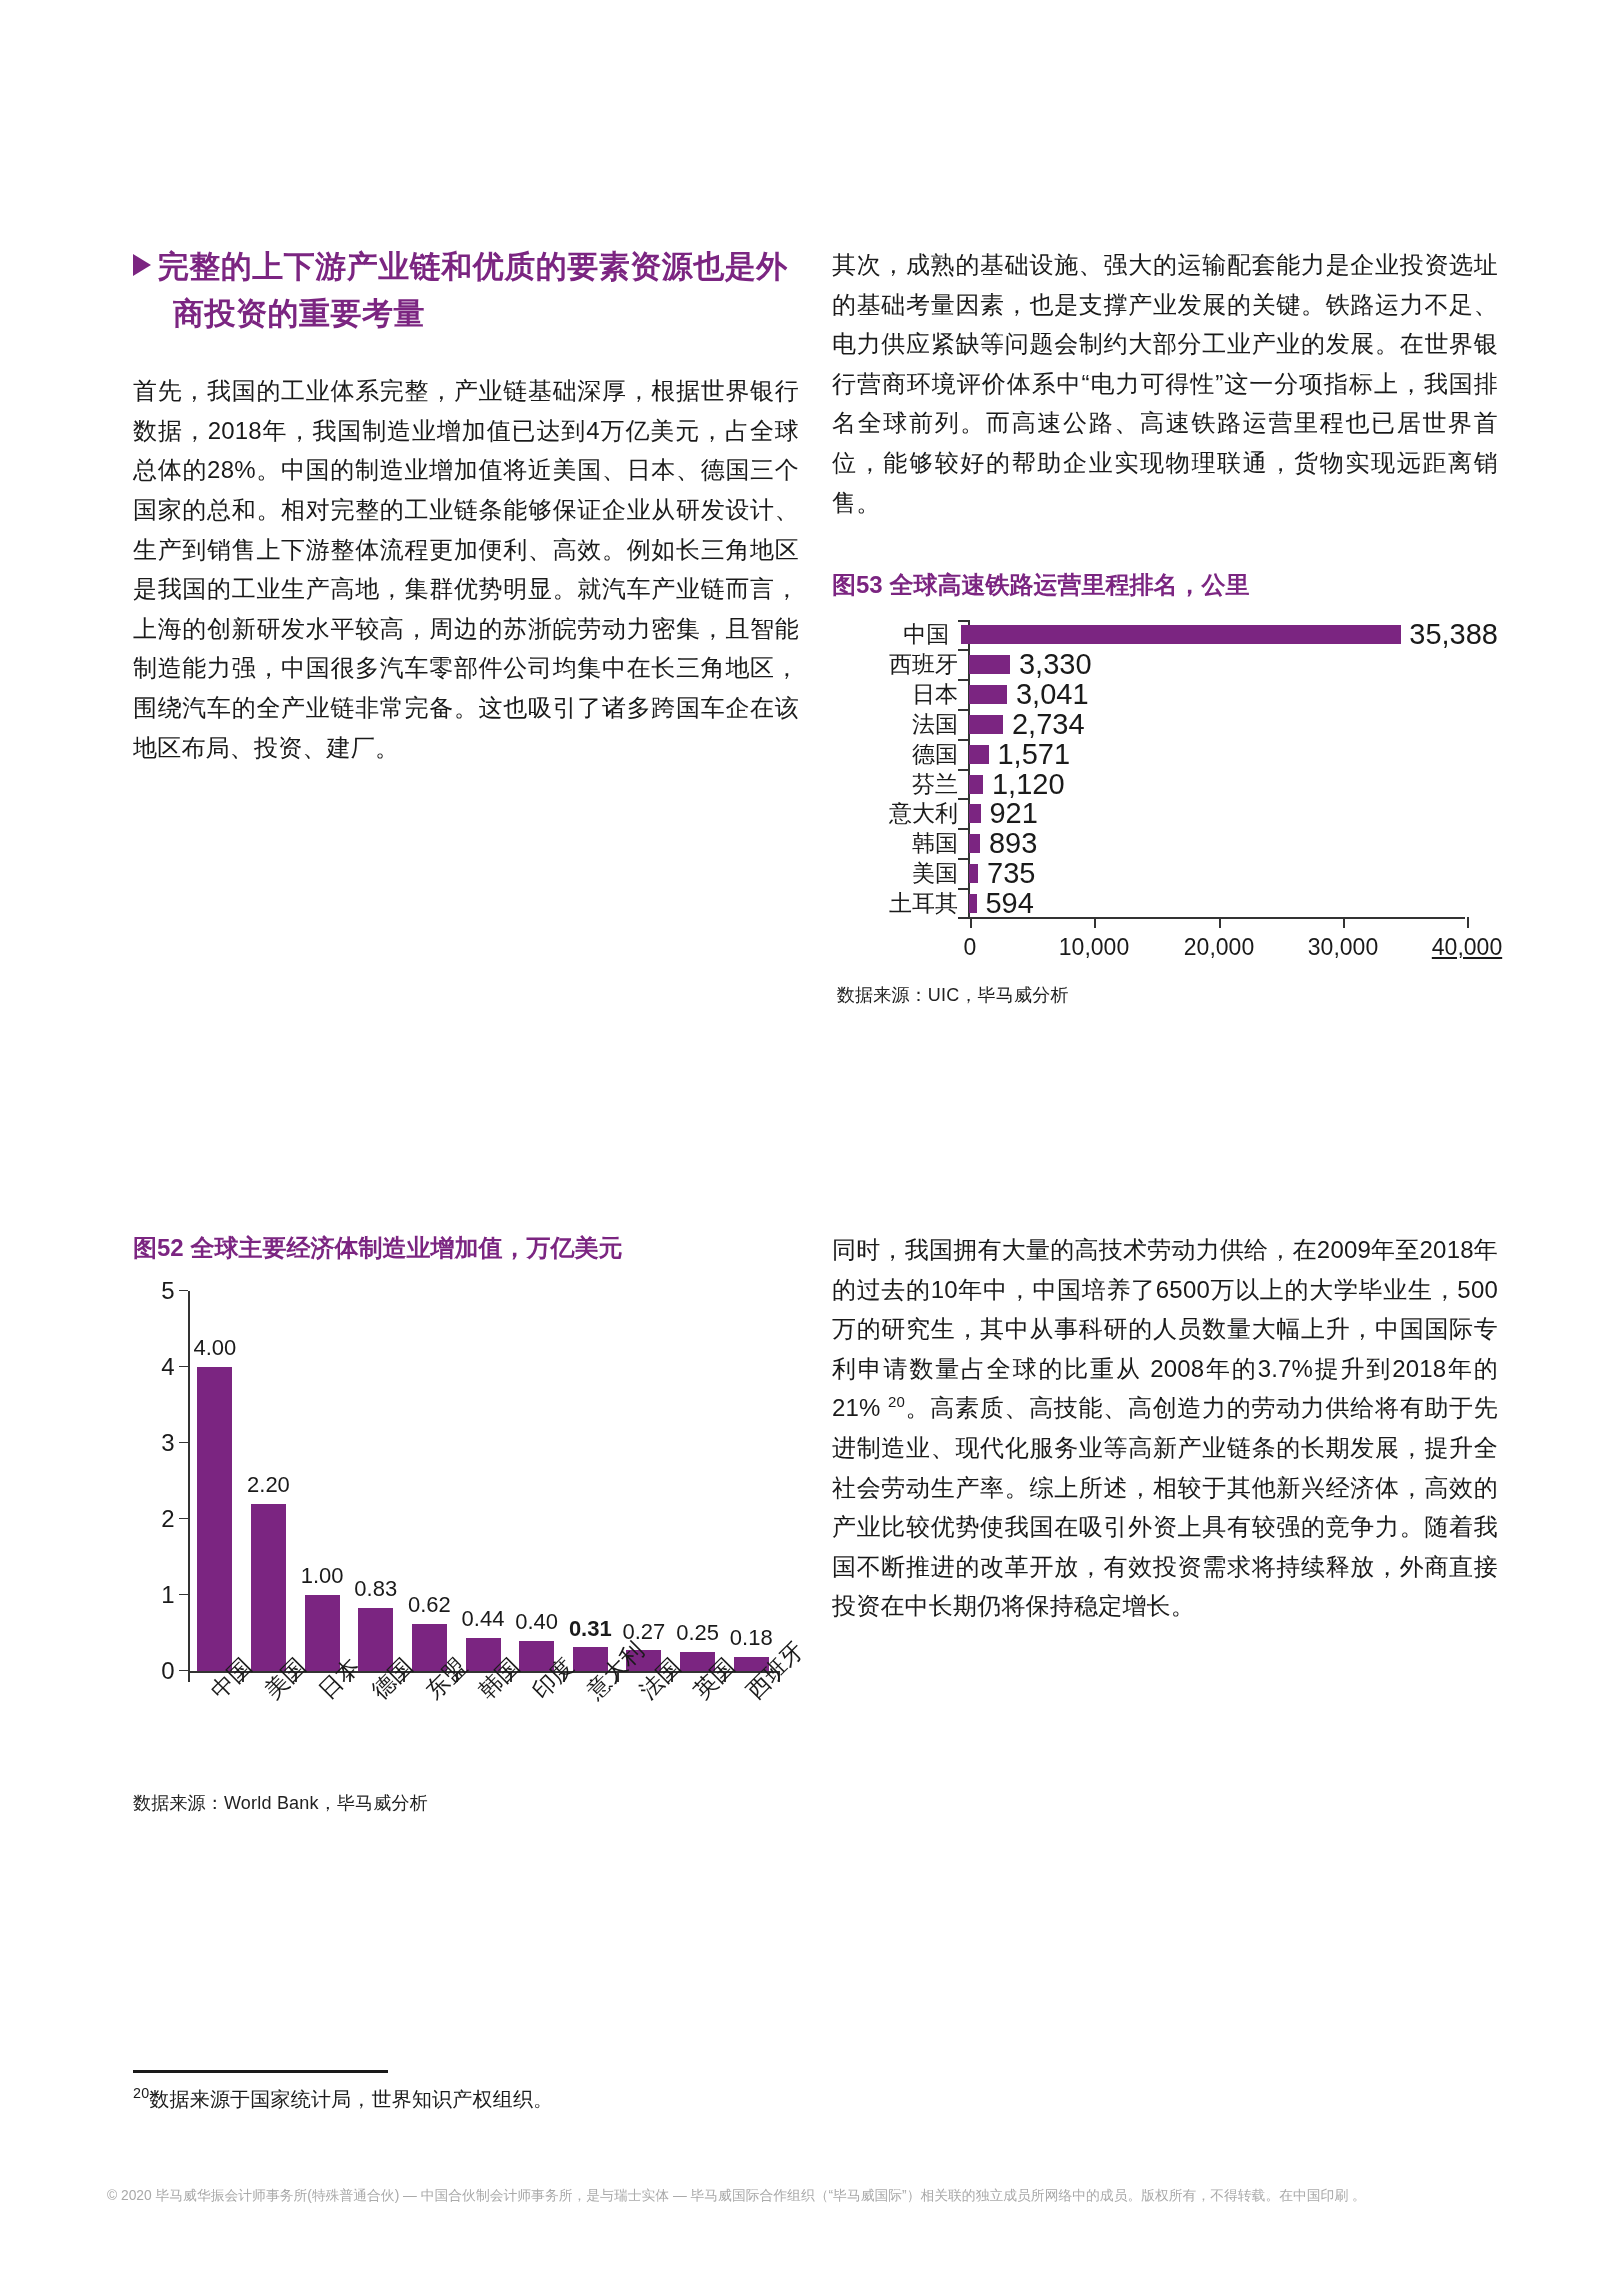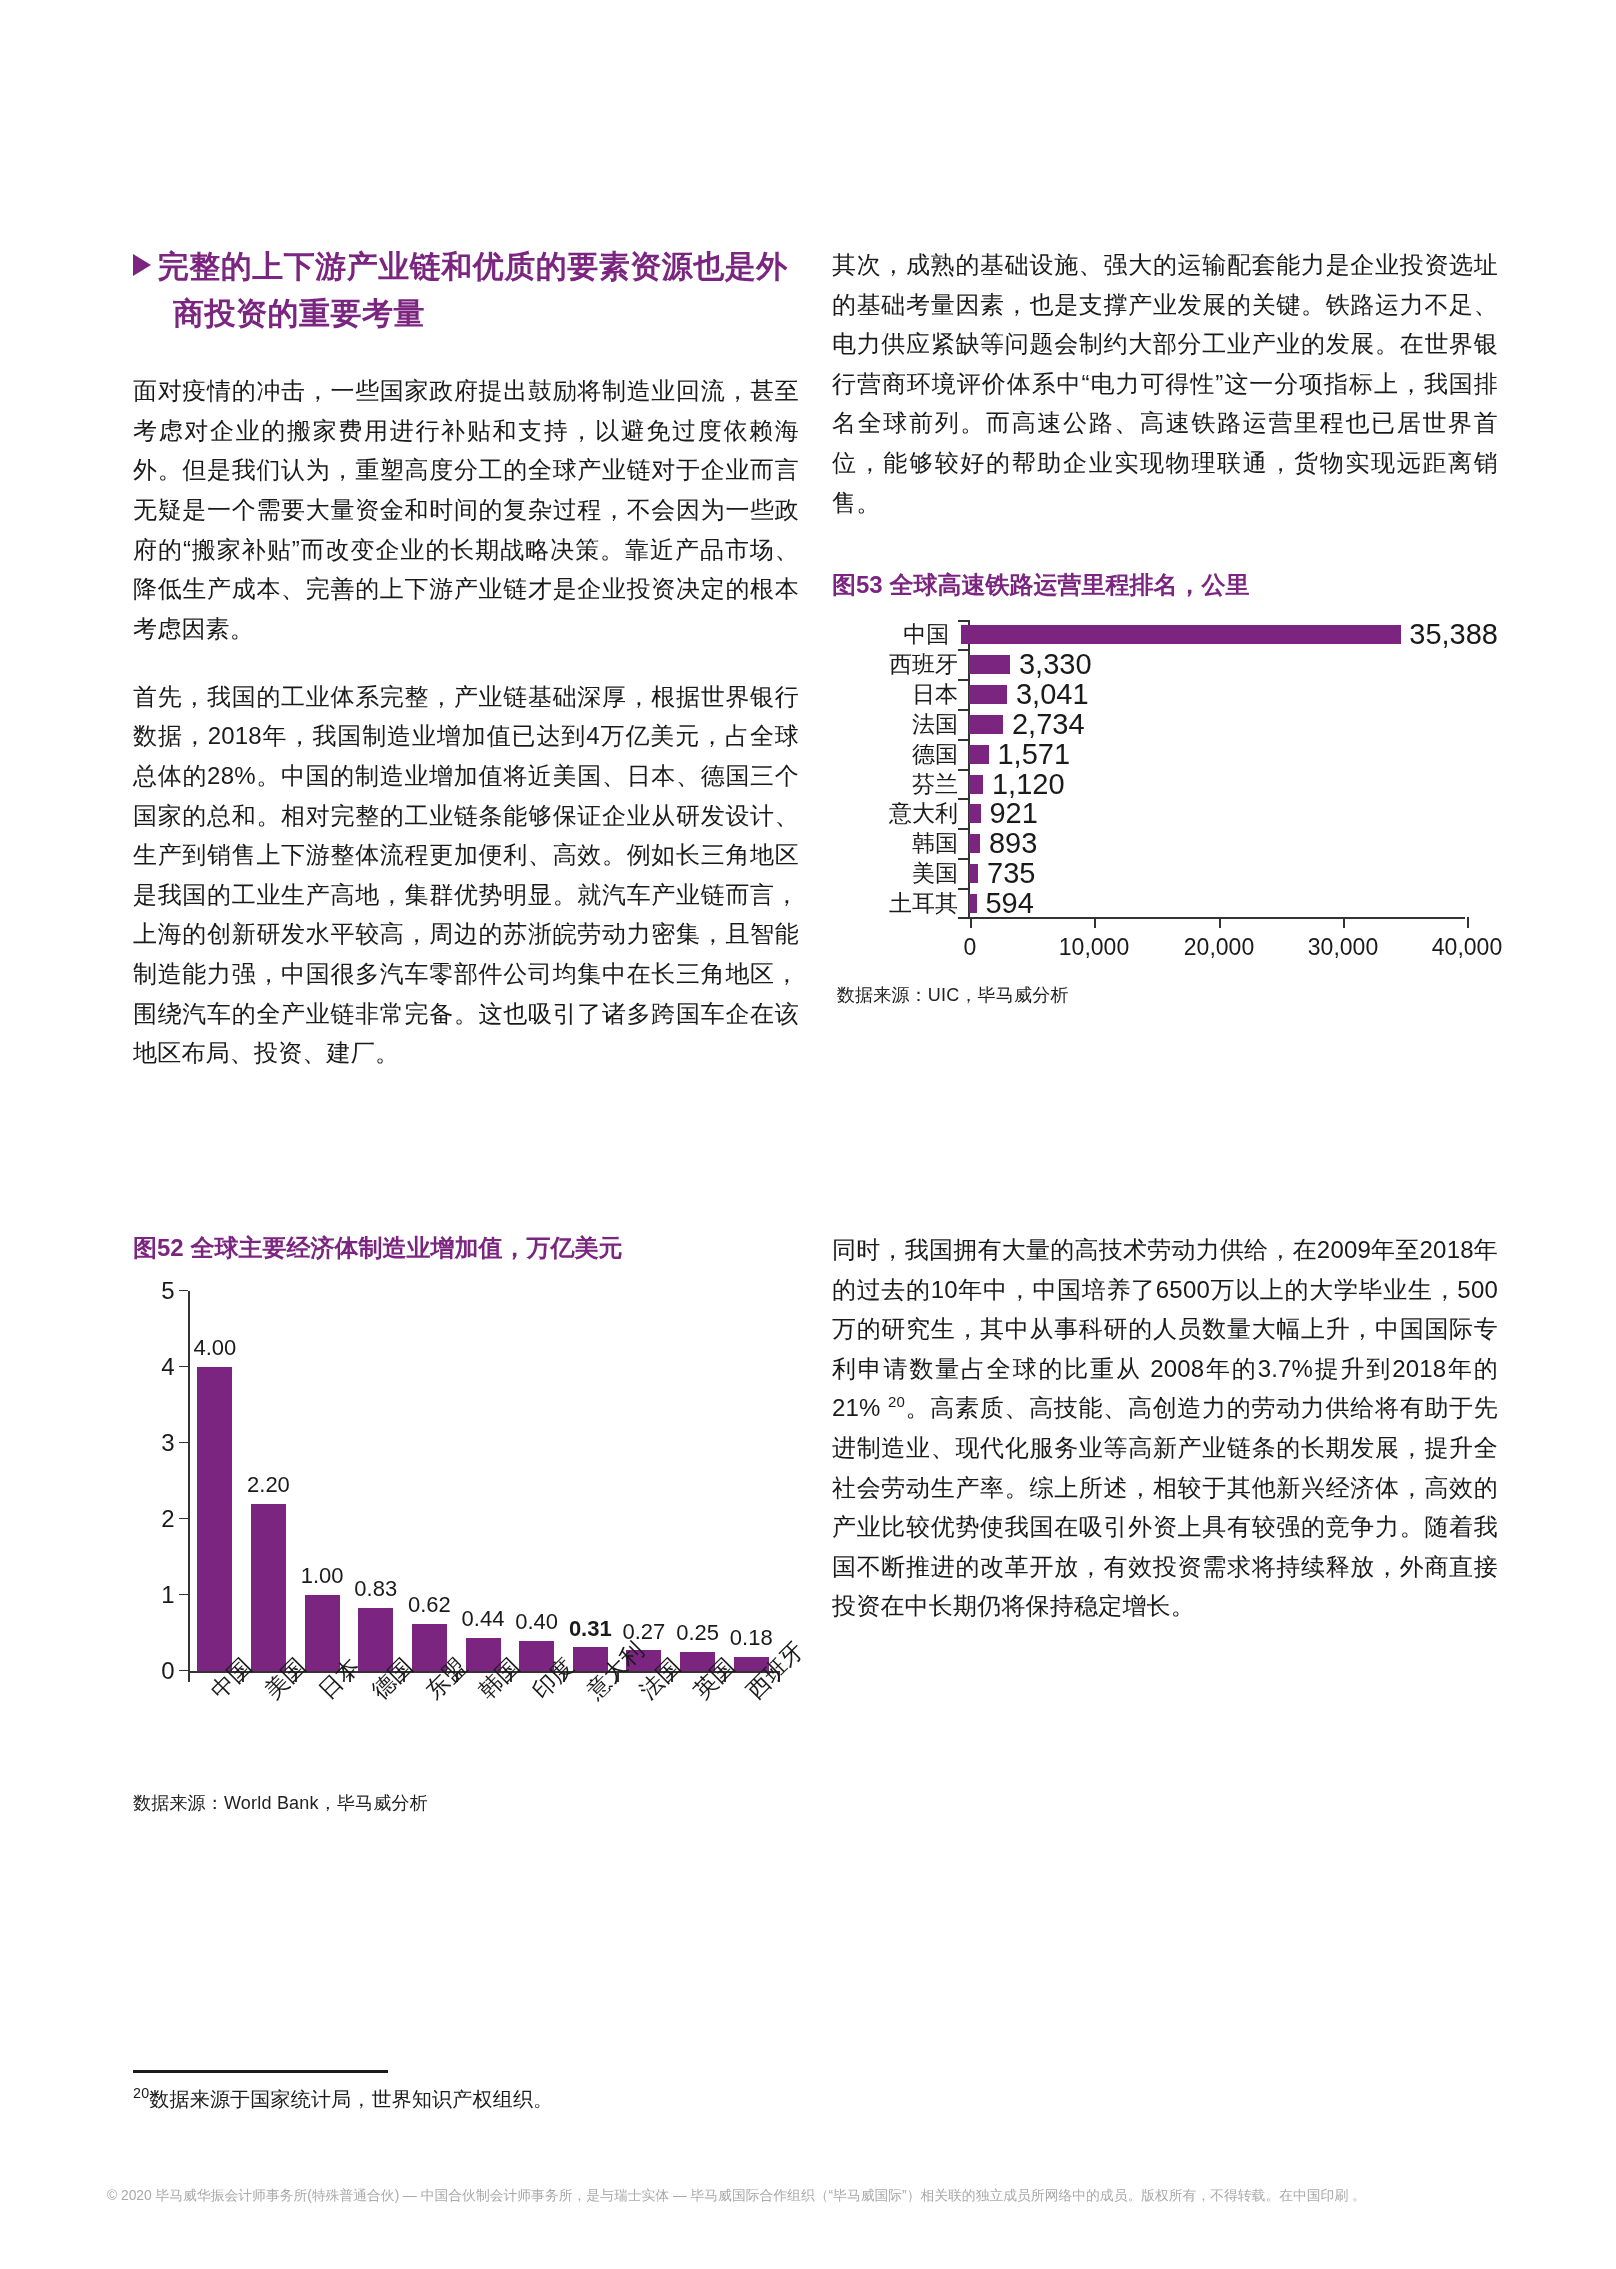--- a/index.html
+++ b/index.html
@@ -282,21 +282,20 @@
   }
 </style>
 </head>
 <body>
 
 <div class="page">
 
   <div class="col col-left">
     <h2 class="section-heading"><span class="tri"></span><span>完整的上下游产业链和优质的要素资源也是外商投资的重要考量</span></h2>
 
-    <p class="body">面对疫情的冲击，一些国家政府提出鼓励将制造业回流，甚至考虑对企业的搬家费用进行补贴和支持，以避免过度依赖海外。但是我们认为，重塑高度分工的全球产业链对于企业而言无疑是一个需要大量资金和时间的复杂过程，不会因为一些政府的“搬家补贴”而改变企业的长期战略决策。靠近产品市场、降低生产成本、完善的上下游产业链才是企业投资决定的根本考虑因素。</p>
     <p class="body">首先，我国的工业体系完整，产业链基础深厚，根据世界银行数据，2018年，我国制造业增加值已达到4万亿美元，占全球总体的28%。中国的制造业增加值将近美国、日本、德国三个国家的总和。相对完整的工业链条能够保证企业从研发设计、生产到销售上下游整体流程更加便利、高效。例如长三角地区是我国的工业生产高地，集群优势明显。就汽车产业链而言，上海的创新研发水平较高，周边的苏浙皖劳动力密集，且智能制造能力强，中国很多汽车零部件公司均集中在长三角地区，围绕汽车的全产业链非常完备。这也吸引了诸多跨国车企在该地区布局、投资、建厂。</p>
   </div>
 
   <div class="fig" id="fig52">
     <div class="fig-title"><span class="num">图52</span> <span>全球主要经济体制造业增加值，万亿美元</span></div>
 
     <div class="vchart">
       <div class="v-axis-y"></div>
       <div class="v-axis-x"></div>
       <div class="v-plot" id="v-yticks">
@@ -488,21 +487,21 @@
       <div id="h-xaxis">
           <div class="h-xmark" style="left: 138px;"></div>
           <div class="h-xlab" style="left: 138px;">0</div>
           <div class="h-xmark" style="left: 262px;"></div>
           <div class="h-xlab" style="left: 262px;">10,000</div>
           <div class="h-xmark" style="left: 387px;"></div>
           <div class="h-xlab" style="left: 387px;">20,000</div>
           <div class="h-xmark" style="left: 511px;"></div>
           <div class="h-xlab" style="left: 511px;">30,000</div>
           <div class="h-xmark" style="left: 635px;"></div>
-          <div class="h-xlab" style="left: 635px;">40,000</div>
+          <div class="h-xlab" style="left: 635px; text-decoration: underline;">40,000</div>
         </div>
       <div class="fig-source">数据来源：UIC，毕马威分析</div>
     </div>
   </div>
 
   <div class="col" style="left:832px; top:1230px;">
     <p class="body"><span>同时，我国拥有大量的高技术劳动力供给，在2009年至2018年的过去的10年中，中国培养了6500万以上的大学毕业生，500万的研究生，其中从事科研的人员数量大幅上升，中国国际专利申请数量占全球的比重从 2008年的3.7%提升到2018年的21%</span> <sup class="fn">20</sup><span>。高素质、高技能、高创造力的劳动力供给将有助于先进制造业、现代化服务业等高新产业链条的长期发展，提升全社会劳动生产率。综上所述，相较于其他新兴经济体，高效的产业比较优势使我国在吸引外资上具有较强的竞争力。随着我国不断推进的改革开放，有效投资需求将持续释放，外商直接投资在中长期仍将保持稳定增长。</span></p>
   </div>
 
   <div class="fn-rule"></div>

